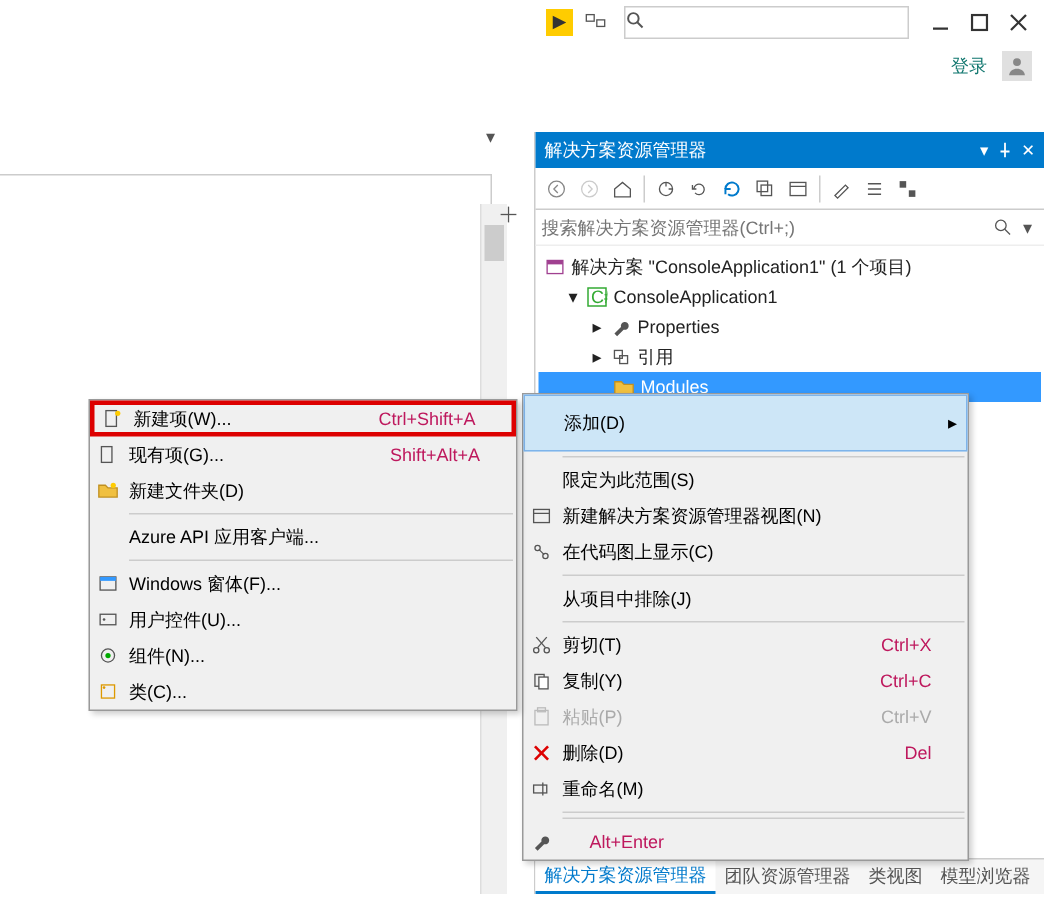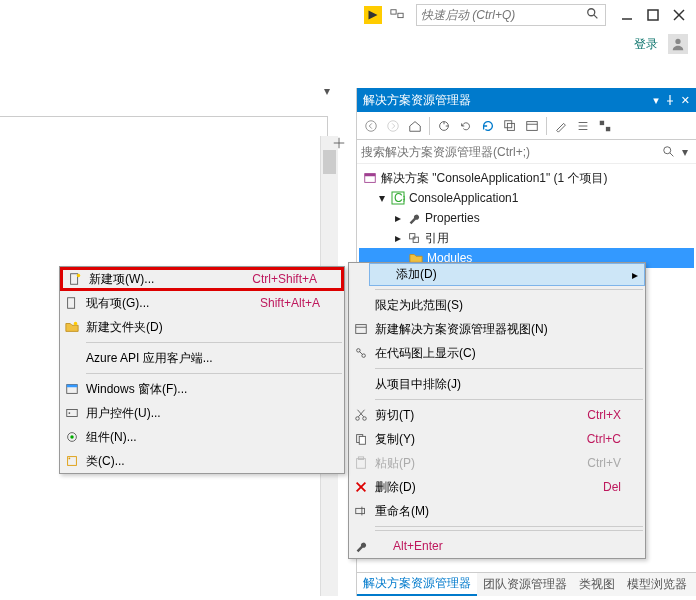--- a/index.html
+++ b/index.html
@@ -48,21 +48,21 @@
 
 
 .context-menu { position: absolute; background: #f0f0f0; border: 1px solid #999; box-shadow: 2px 2px 4px rgba(0,0,0,0.2); }
 .menu-item { display: flex; align-items: center; height: 24px; padding-right: 24px; position: relative; }
 .menu-item .mi-icon { width: 24px; display: flex; align-items: center; justify-content: center; }
 .menu-item .mi-label { flex: 1; padding-left: 2px; white-space: nowrap; }
 .menu-item .mi-shortcut { color: #be185d; padding-left: 20px; white-space: nowrap; }
 .menu-item .mi-arrow { position: absolute; right: 6px; }
 .menu-item.disabled .mi-label, .menu-item.disabled .mi-shortcut { color: #aaa; }
 .menu-sep { height: 1px; background: #ccc; margin: 3px 2px 3px 26px; }
-.menu-item.highlighted-add { background: #cde6f7; border: 1px solid #7eb4ea; height: 23px; margin-left: 20px; }
+.menu-item.highlighted-add { background: #cde6f7; border: 1px solid #7eb4ea; height: 38px; }
 
 .submenu { position: absolute; left: 59px; top: 266px; width: 286px; }
 .submenu .menu-item:first-child { border: 3px solid #d00; }
 
 .main-menu { left: 348px; top: 262px; width: 298px; }
 
 
 .ws-border { position: absolute; left: 0; top: 116px; width: 328px; height: 22px; border-top: 1px solid #ccc; border-right: 1px solid #ccc; }
 .ws-arrow-v { position: absolute; left: 320px; top: 84px; width: 14px; display:flex; align-items:center; justify-content:center; color:#555; }
 .ws-scroll { position: absolute; left: 320px; top: 136px; width: 18px; height: 460px; background: #f0f0f0; border-left: 1px solid #ddd; }
@@ -80,21 +80,20 @@
         <path d="M2 2l12 6-12 6z" fill="#333"></path>
       </svg>
   </div>
   <div class="winicon">
     <svg viewBox="0 0 16 16" width="14" height="14">
         <rect x="1" y="2" width="6" height="5" fill="none" stroke="#555"></rect>
         <rect x="9" y="6" width="6" height="5" fill="none" stroke="#555"></rect>
       </svg>
   </div>
   <div class="quick-launch">
-    <input placeholder="快速启动 (Ctrl+Q)" style="">
     <span class="search-icon">
       <svg viewBox="0 0 16 16" width="14" height="14">
           <circle cx="6" cy="6" r="4" fill="none" stroke="#555" stroke-width="1.5"></circle>
           <line x1="9" y1="9" x2="13" y2="13" stroke="#555" stroke-width="1.5"></line>
         </svg>
     </span>
   </div>
   <div class="win-btn">
     <svg width="12" height="12">
         <line x1="1" y1="10" x2="11" y2="10" stroke="#333" stroke-width="1.5"></line>

